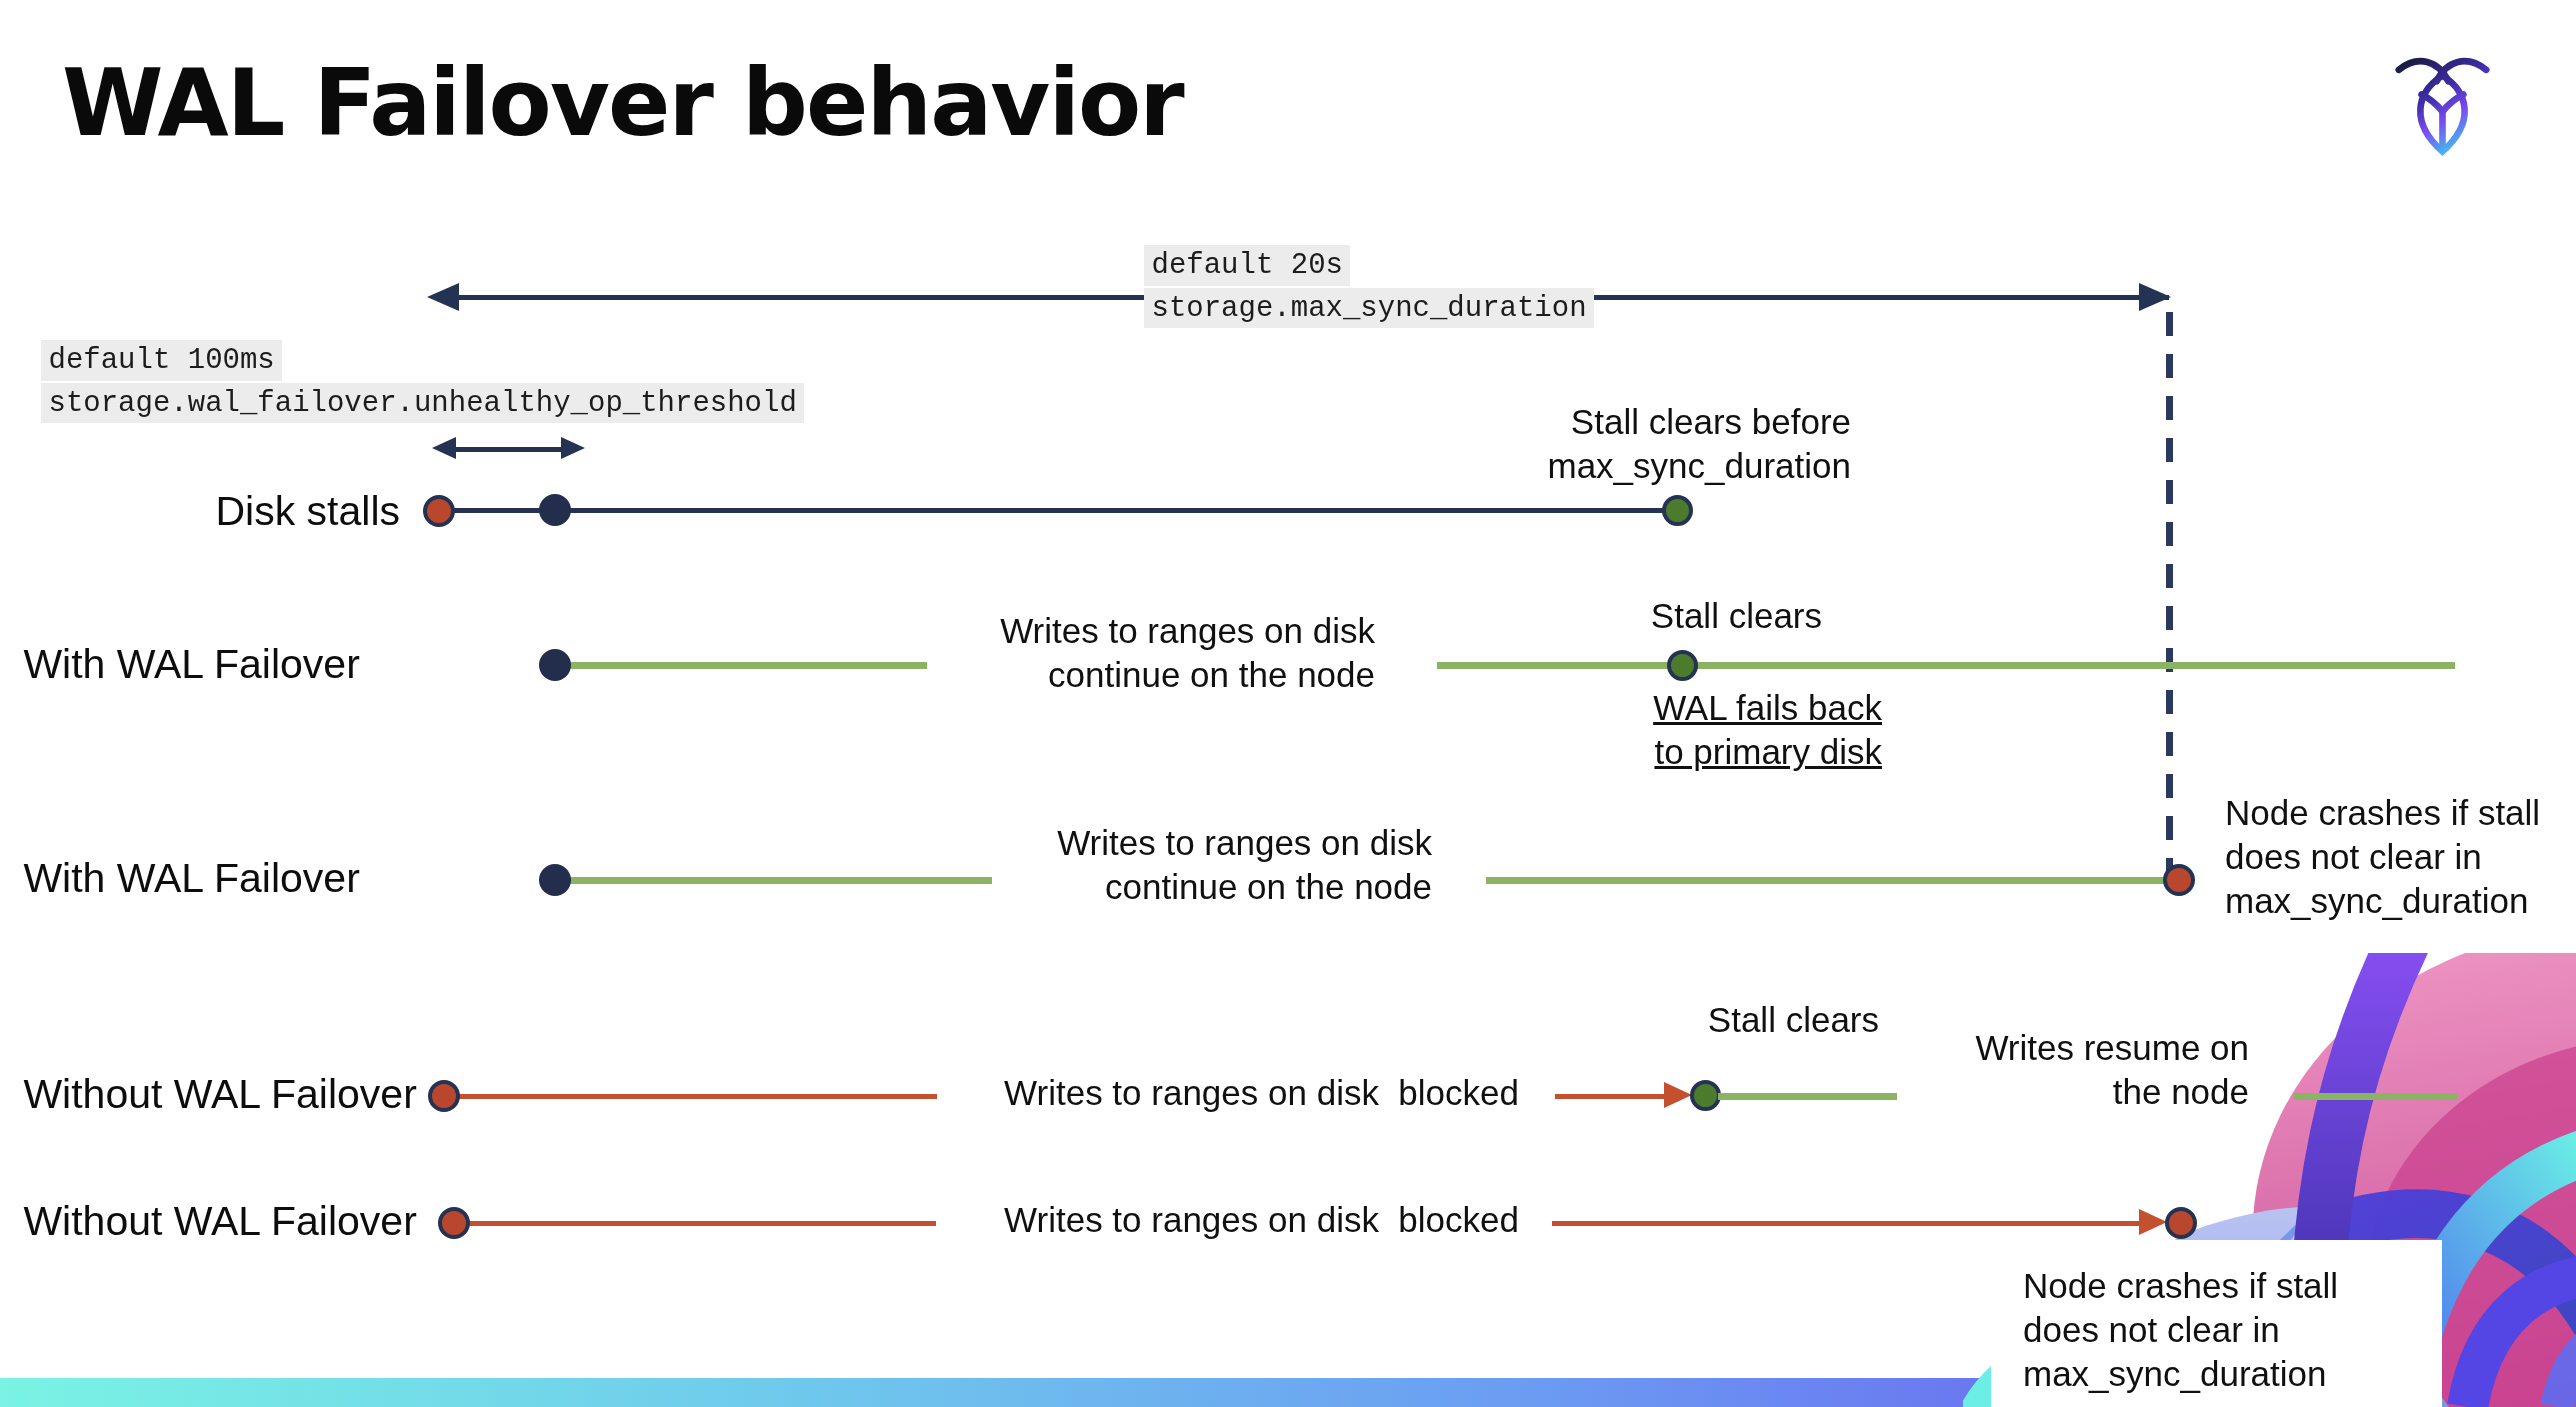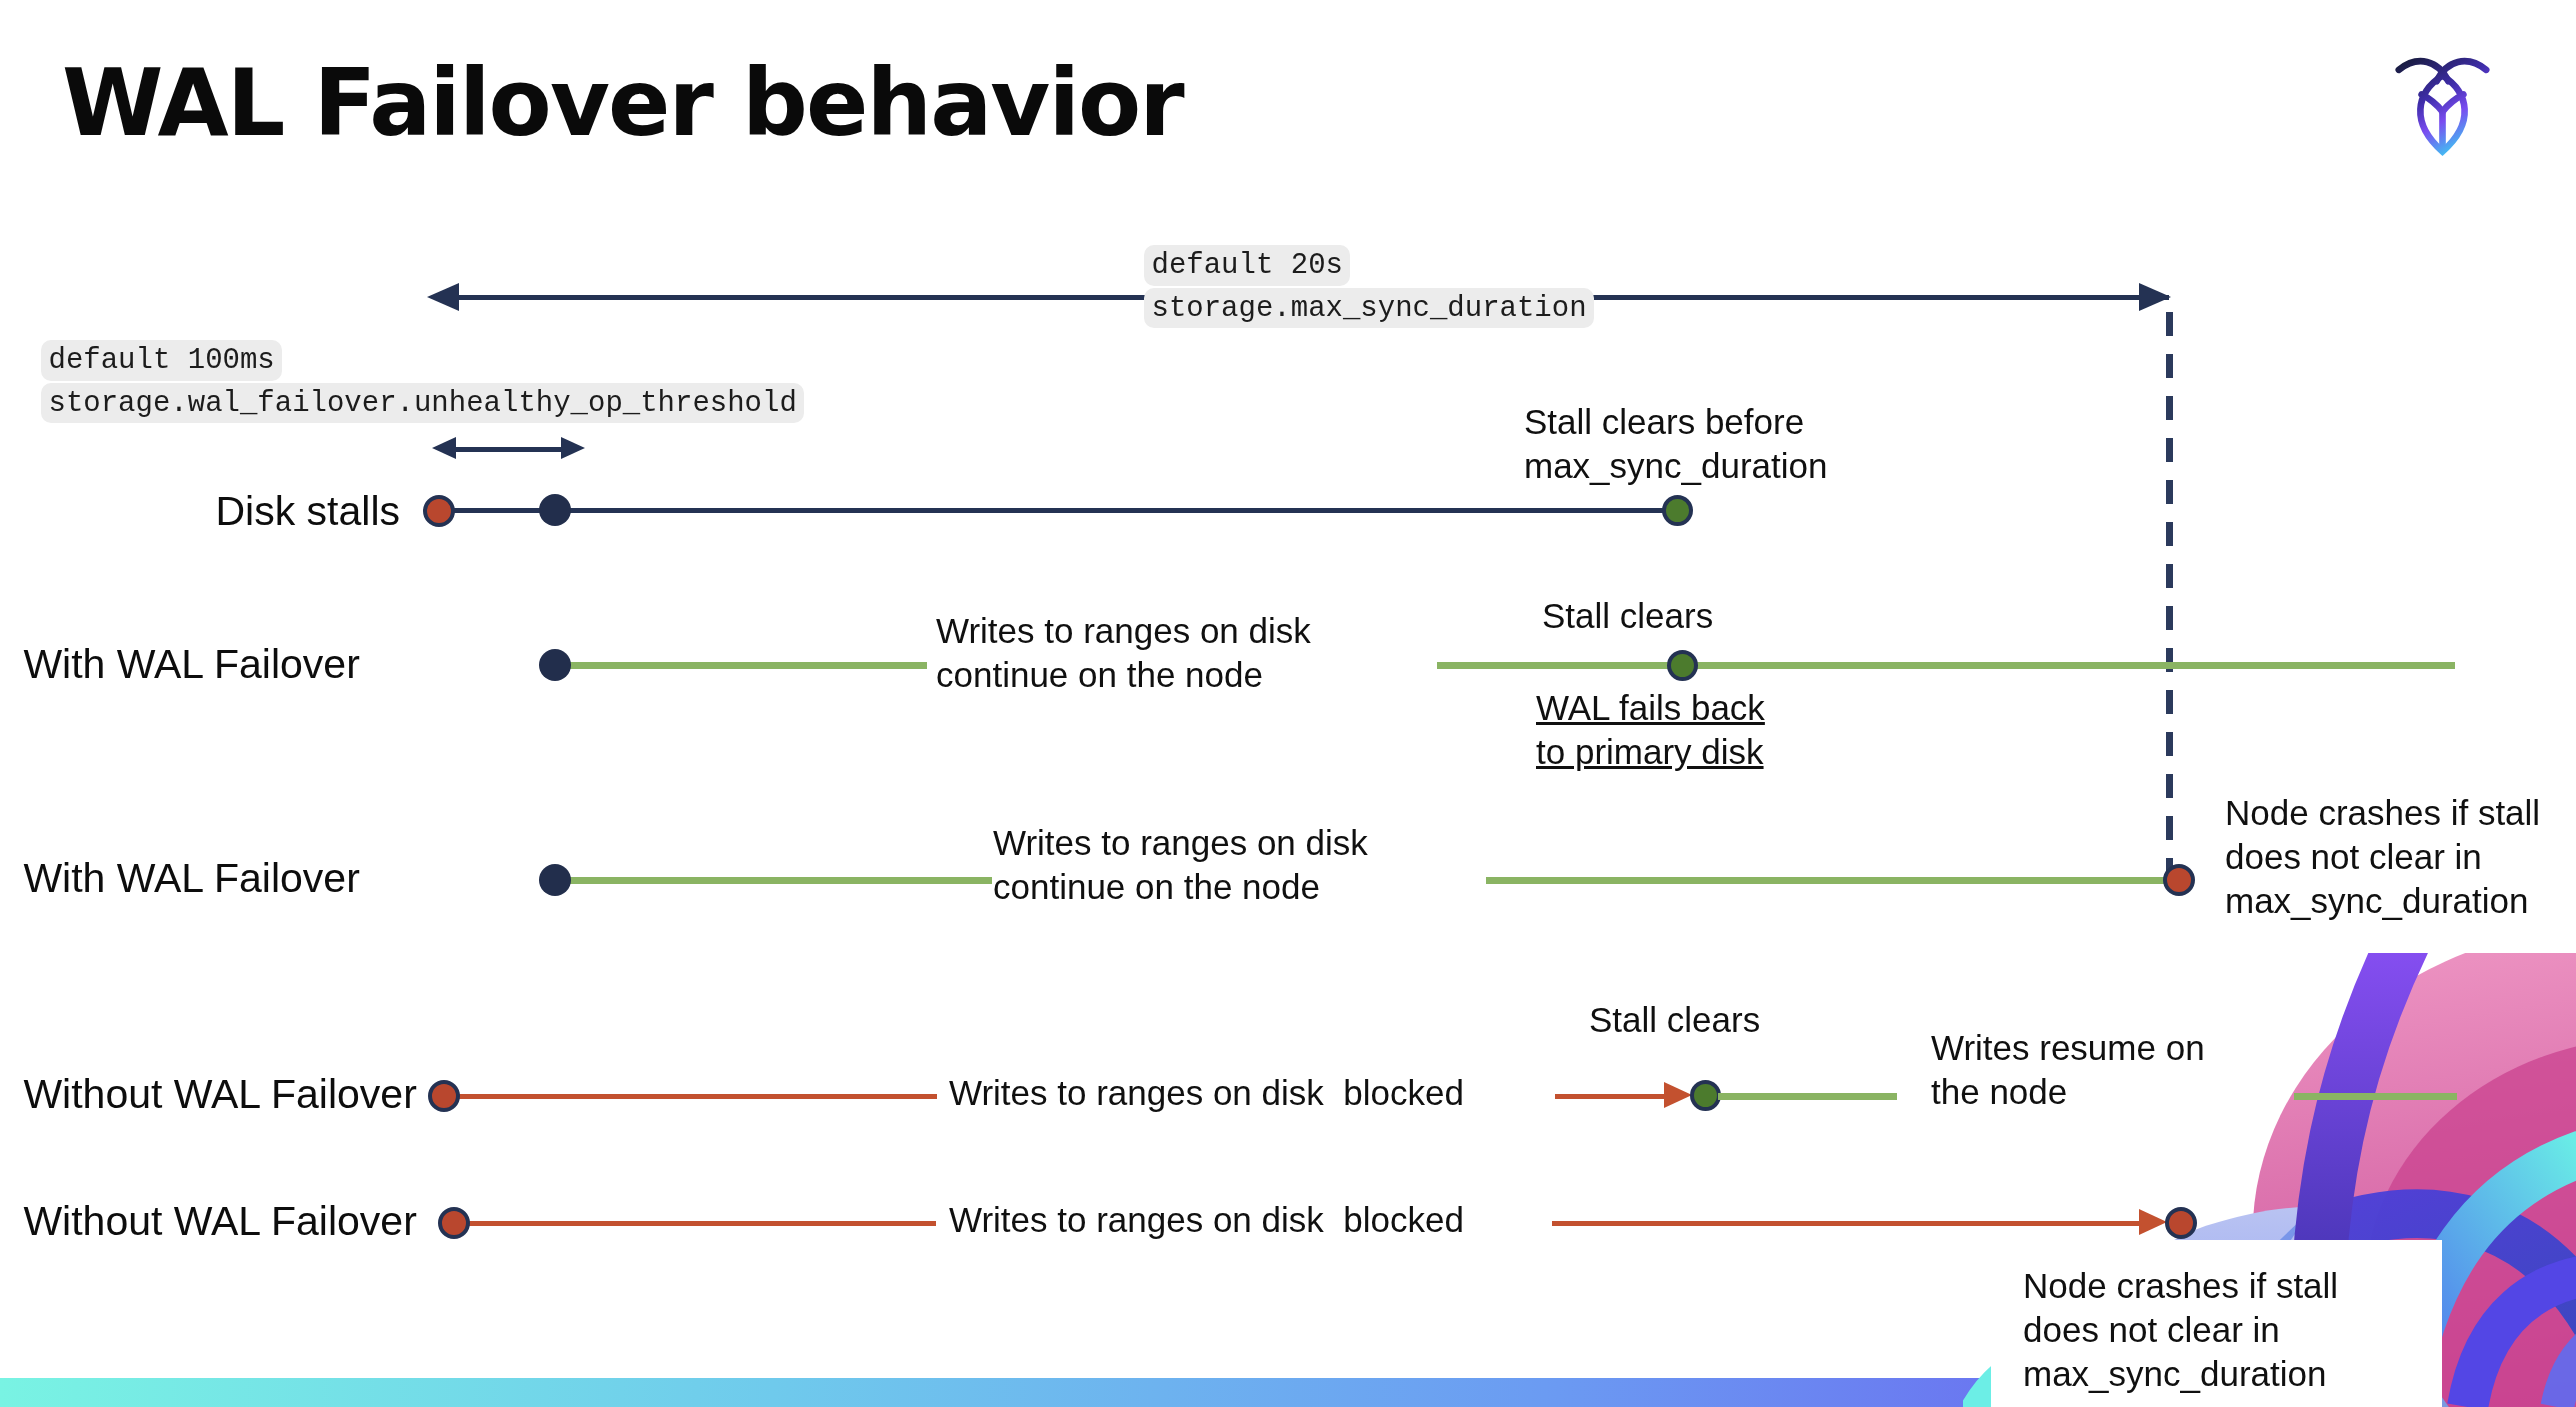--- a/index.html
+++ b/index.html
@@ -10,27 +10,27 @@
   .title{
     position:absolute;left:62px;top:50px;font-size:92px;font-weight:800;
     letter-spacing:-1.9px;color:#0a0a0a;font-family:"DejaVu Sans","Liberation Sans",sans-serif;
     z-index:5;
   }
   
   .cfg{position:absolute;z-index:6;}
   .cfg span{
     display:table;font-family:"Liberation Mono","DejaVu Sans Mono",monospace;
     font-size:29px;line-height:37px;background:#ececec;color:#1c1c1c;
-    padding:1.9px 7.5px;margin-bottom:1.9px;white-space:pre;border-radius:10px;
+    padding:1.9px 7.5px;margin-bottom:1.9px;white-space:pre;
   }
   
   .rowlabel{position:absolute;font-size:41px;line-height:43px;color:#0d0d0d;z-index:5;white-space:nowrap;}
   
   .note{position:absolute;font-size:35px;line-height:44px;color:#101010;white-space:pre-line;z-index:5;}
-  .center{text-align:left;}
+  .center{text-align:right;}
   .right{text-align:right;}
   
   .hline{position:absolute;z-index:4;}
   .navy-line{height:4.7px;background:#243253;}
   .green-line{height:6.5px;background:#8ab463;}
   .red-line{height:4.7px;background:#c3512f;}
   
   .dot{position:absolute;border-radius:50%;box-sizing:border-box;z-index:5;}
   .dot-red{width:32px;height:32px;background:#b9472e;border:4.7px solid #243253;}
   .dot-green{width:31px;height:31px;background:#4c7b2d;border:4.7px solid #243253;}

